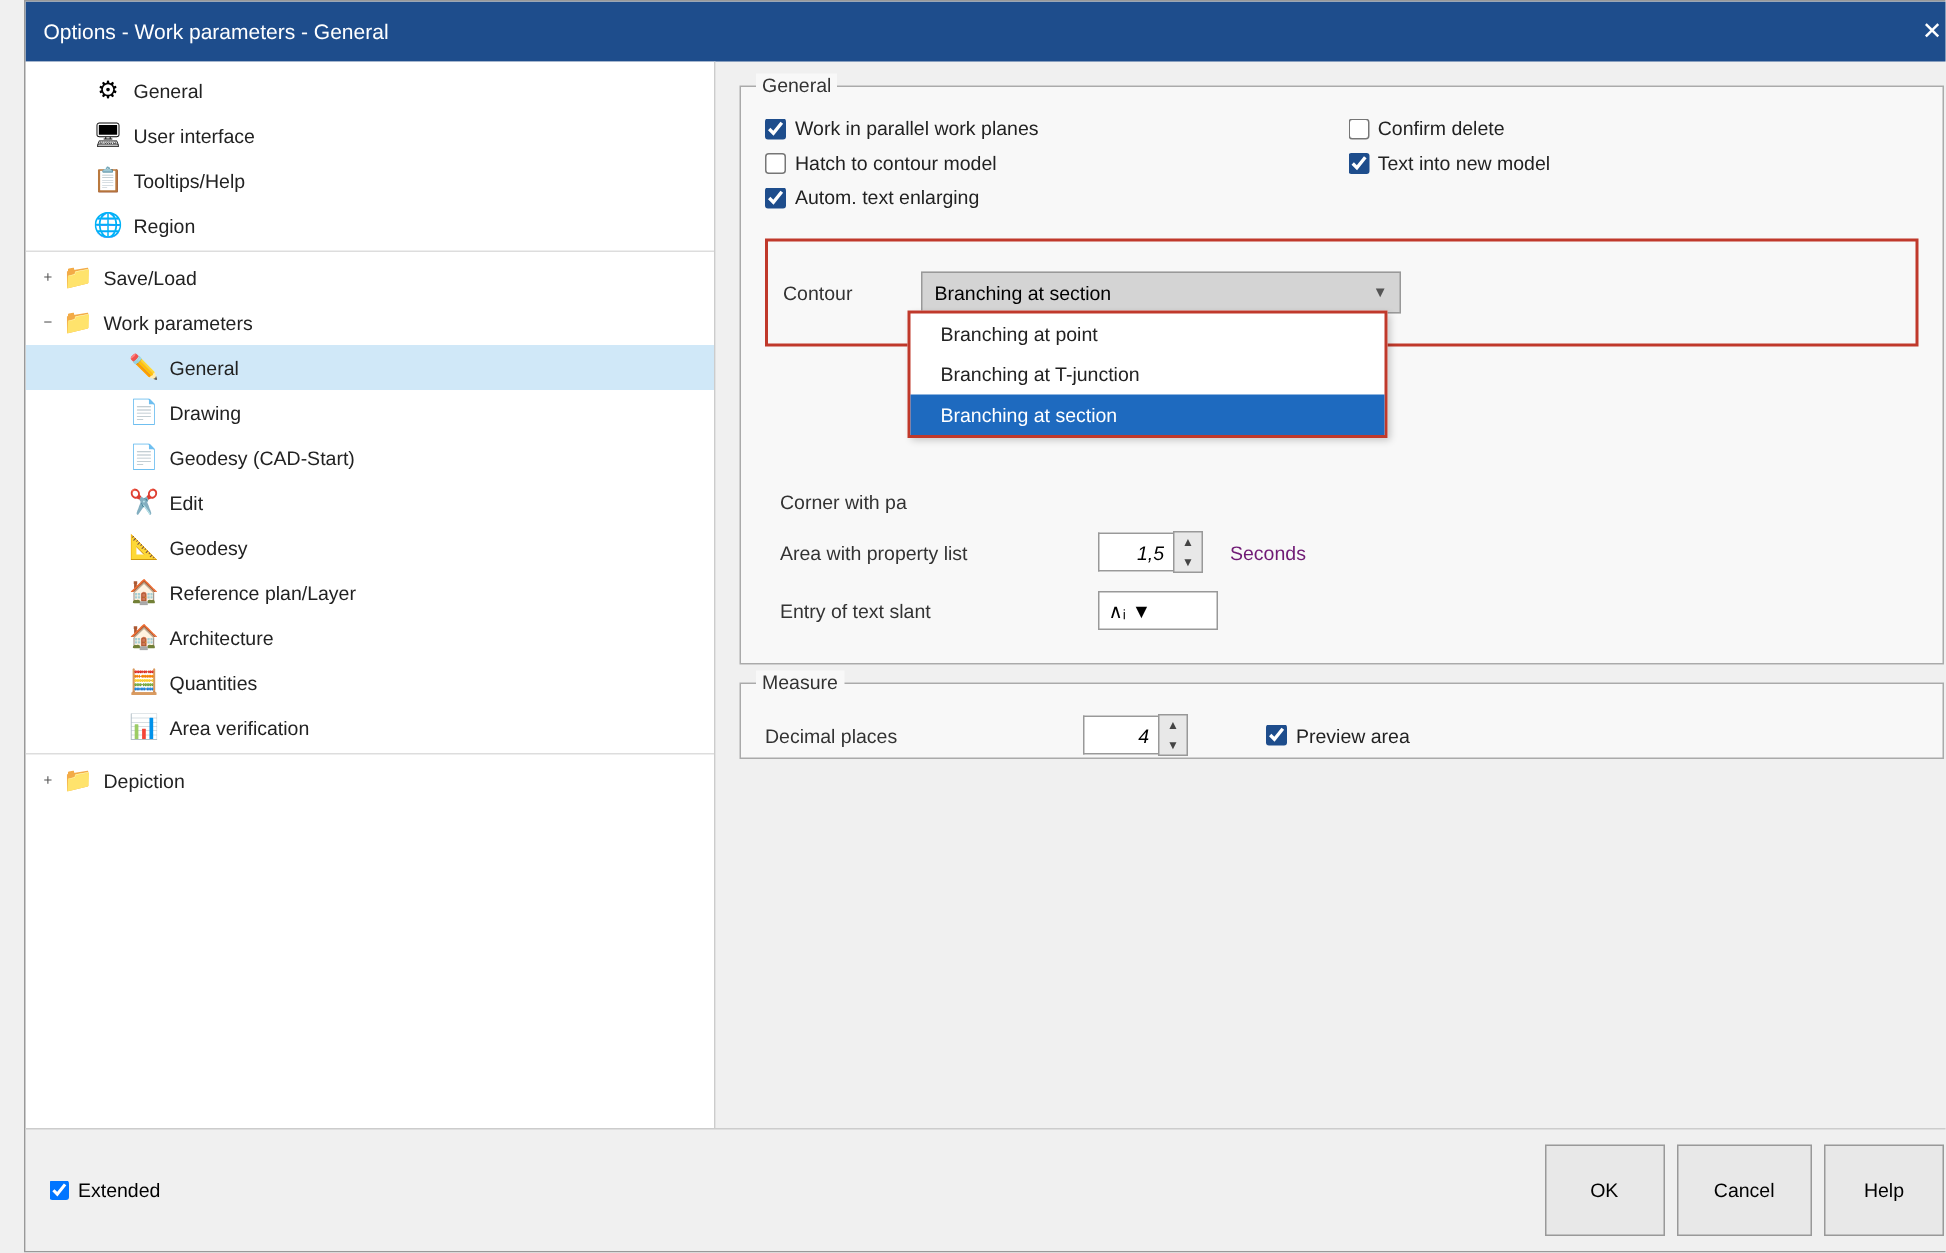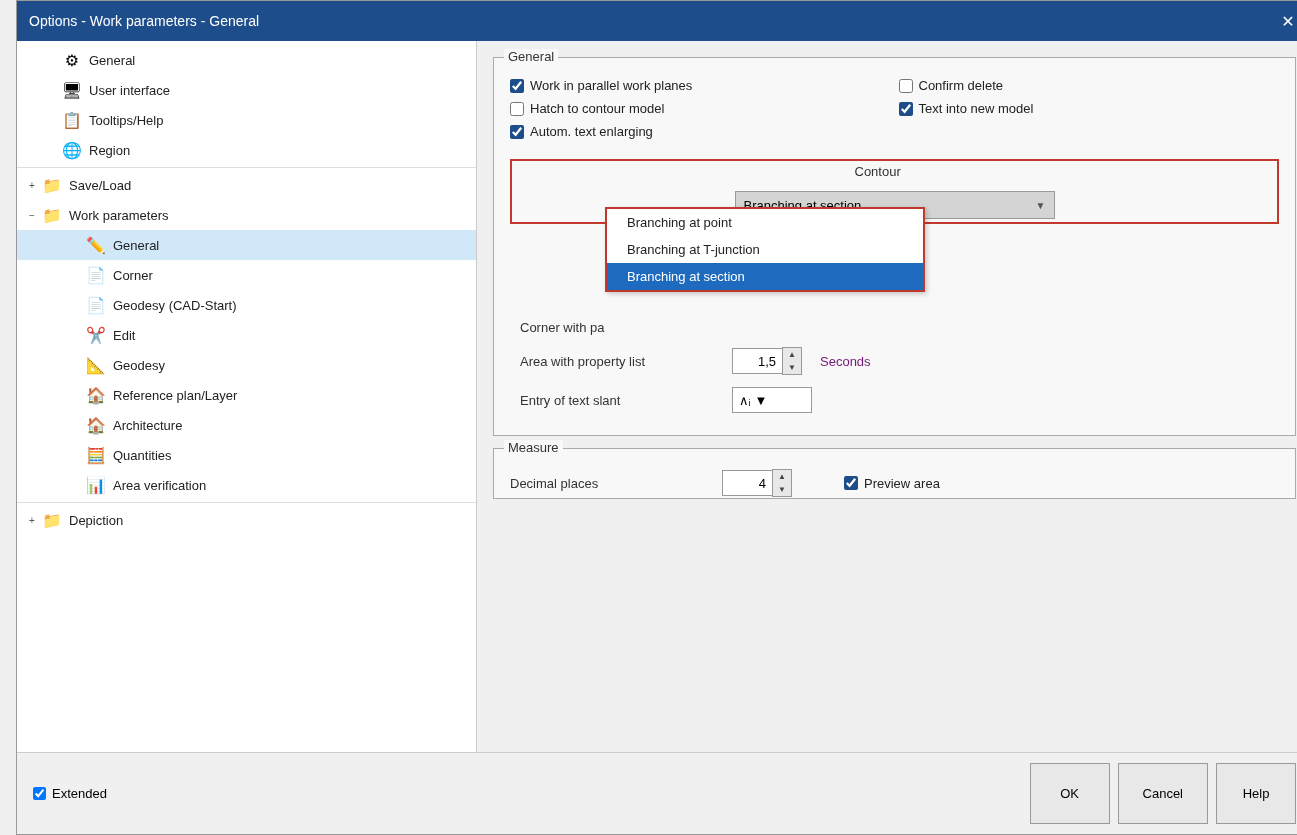--- a/index.html
+++ b/index.html
@@ -150,23 +150,22 @@
     .contour-section {
       margin-top: 16px;
       position: relative;
     }
 
     .contour-row {
       display: flex;
       align-items: center;
       gap: 12px;
       border: 2px solid #c0392b;
-      padding: 3px 10px;
+      padding: 20px 10px;
       background: #f8f8f8;
-      flex-direction: column;
     }
 
     .contour-label { font-size: 13px; color: #333; min-width: 80px; }
 
     .dropdown-btn {
       display: flex;
       align-items: center;
       justify-content: space-between;
       background: #d4d4d4;
       border: 1px solid #999;
@@ -217,20 +216,21 @@
 
     .spinner-input {
       width: 50px;
       height: 26px;
       border: 1px solid #999;
       border-right: none;
       padding: 2px 6px;
       font-size: 13px;
       text-align: right;
       background: white;
+      font-style: italic;
     }
 
     .spinner-arrows {
       display: flex;
       flex-direction: column;
       border: 1px solid #999;
       background: #e8e8e8;
     }
 
     .spinner-arrow {
@@ -388,21 +388,21 @@
 
       <div class="tree-item indent2 selected">
         <span class="expander"></span>
         <span class="icon pencil-icon">✏️</span>
         <span class="label">General</span>
       </div>
 
       <div class="tree-item indent2">
         <span class="expander"></span>
         <span class="icon doc-icon">📄</span>
-        <span class="label">Corner</span>
+        <span class="label">Drawing</span>
       </div>
 
       <div class="tree-item indent2">
         <span class="expander"></span>
         <span class="icon doc-icon">📄</span>
         <span class="label">Geodesy (CAD-Start)</span>
       </div>
 
       <div class="tree-item indent2">
         <span class="expander"></span>

